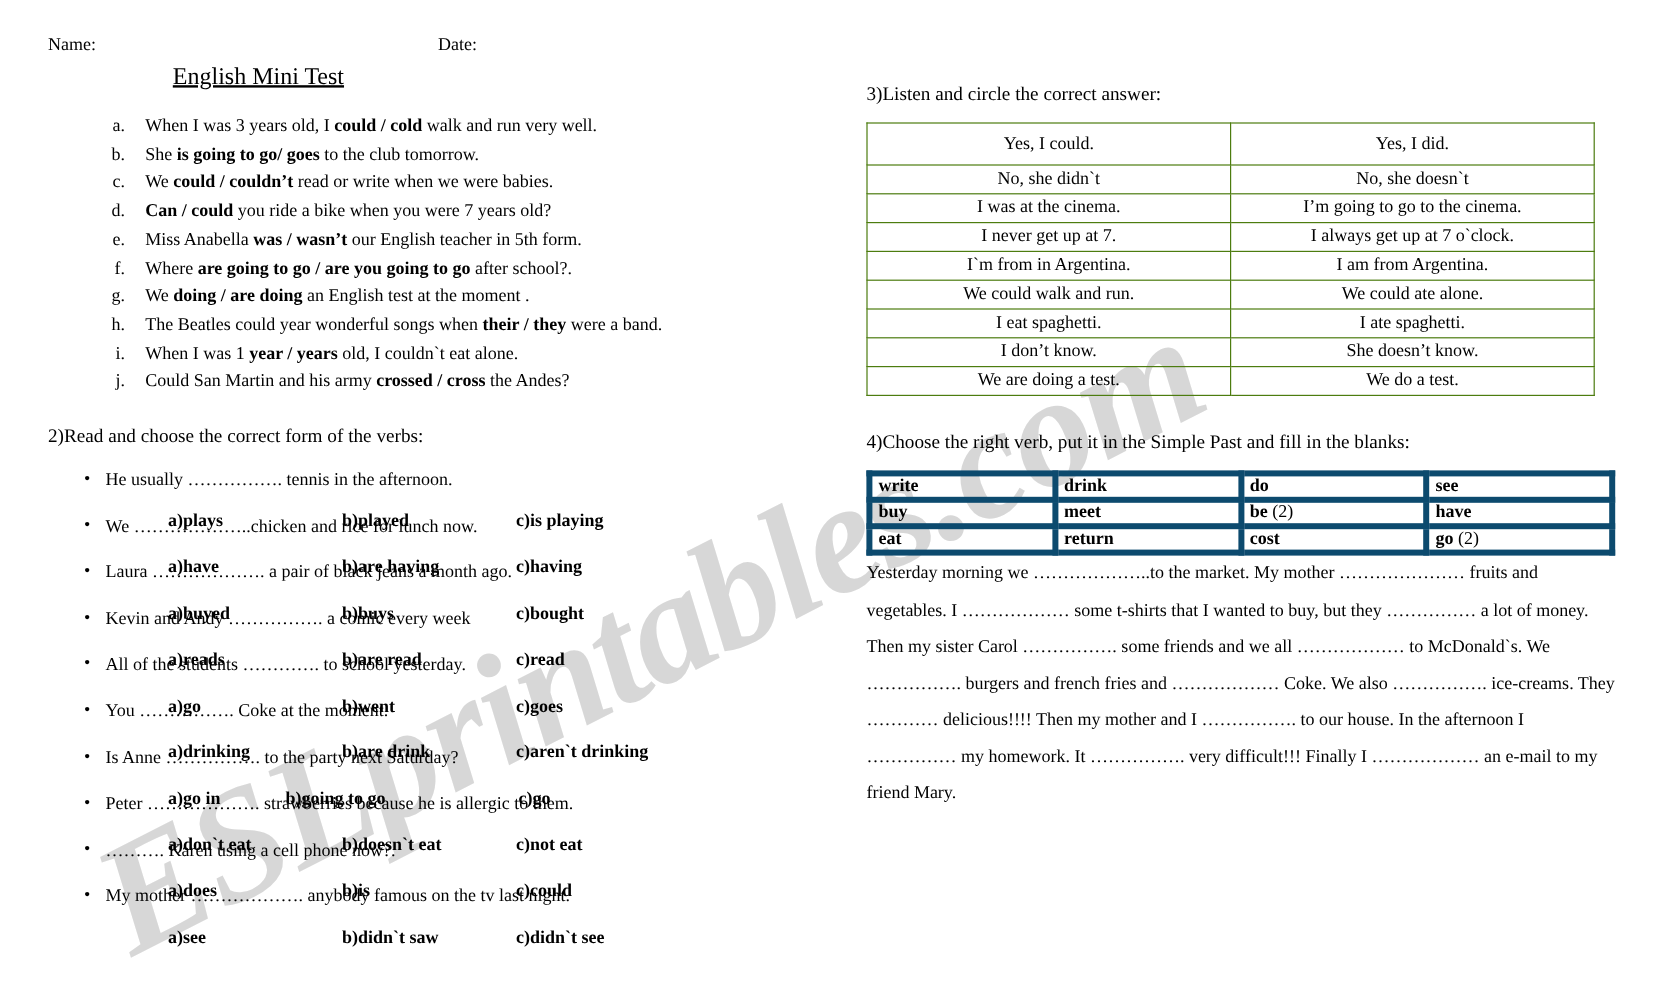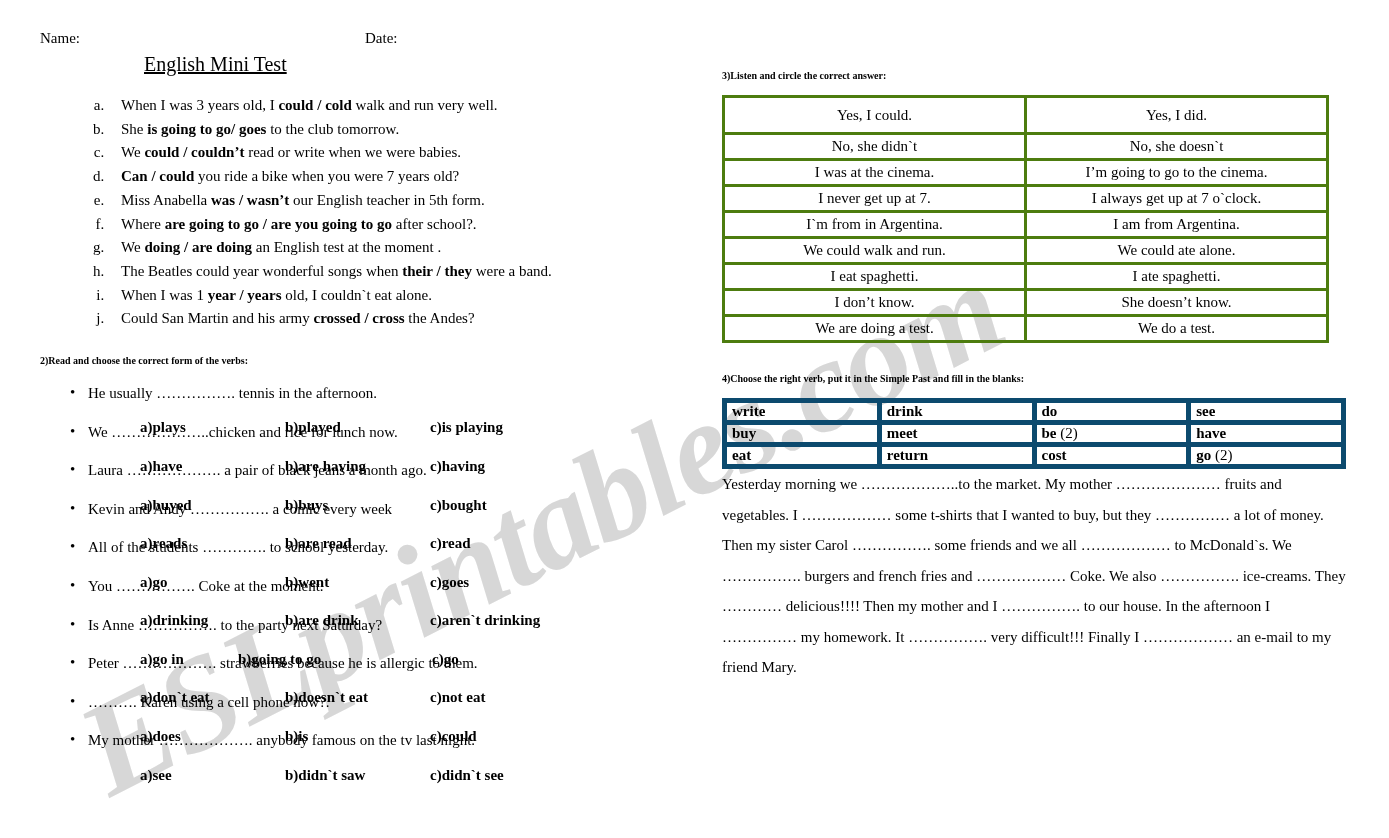--- a/index.html
+++ b/index.html
@@ -40,21 +40,21 @@
 
   
   .hdr { position:relative; height:42px; font-size:15px; }
   .hdr .name-label { position:absolute; left:0;    top:0; }
   .hdr .date-label { position:absolute; left:325px; top:0; }
   .hdr .doc-title  {
     position:absolute; left:104px; top:23px;
     font-size:20px; text-decoration:underline;
   }
 
-  .section-heading { font-size:10px; margin:0 0 6px 0;font-weight:bold; }
+  .section-heading { font-size:16px; margin:0 0 6px 0; }
 
   
   .ex1 { margin-top:22px; }
   .ex1 ol {
     margin:18px 0 0 0;
     padding-left:68px;
     list-style-type:lower-alpha;
   }
   .ex1 li {
     font-size:15px;
@@ -94,21 +94,21 @@
 
   
   .ex3 { position:relative; }
   .tbl-answers {
     border-collapse:collapse;
     width:607px;
     margin-top:14px;
     table-layout:fixed;
   }
   .tbl-answers td {
-    border:3px solid #4d7c0f;
+    border:1px solid #4d7c0f;
     text-align:center;
     font-size:15px;
     height:23px;
     padding:0 16px;
   }
   .tbl-answers tr.tall td { height:34px; vertical-align:middle; }
 
   
   .ex4 { margin-top:30px; }
   .tbl-verbs {

